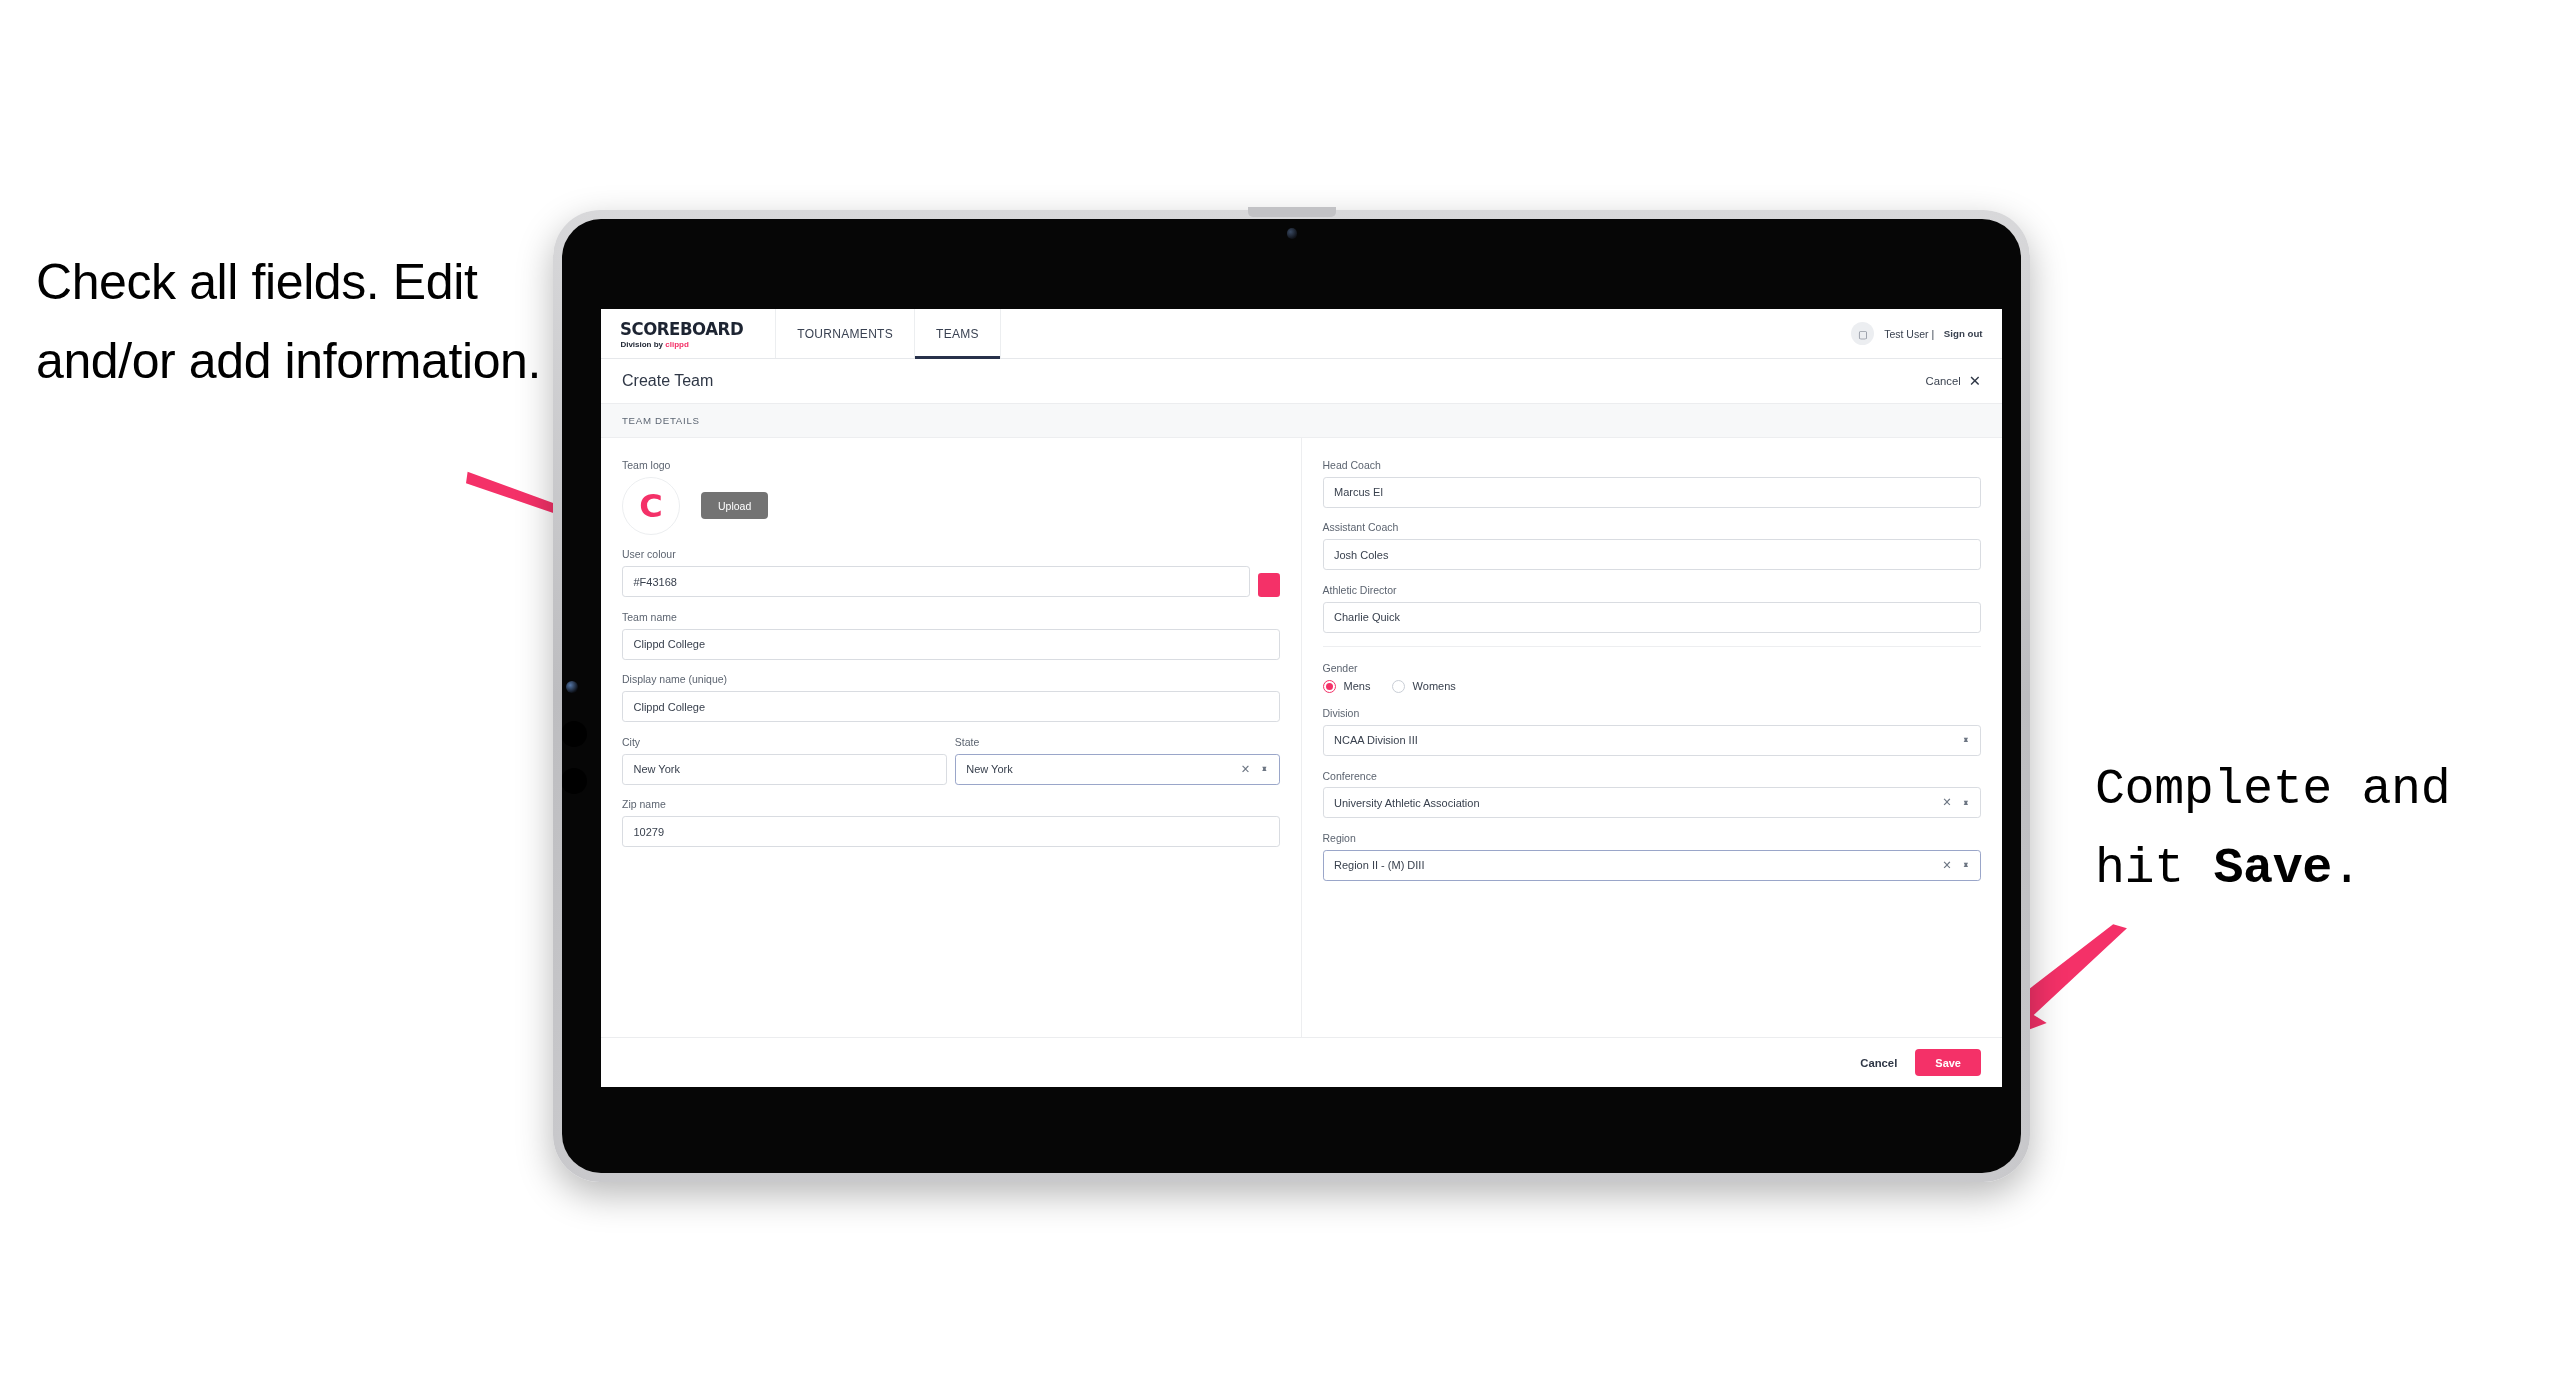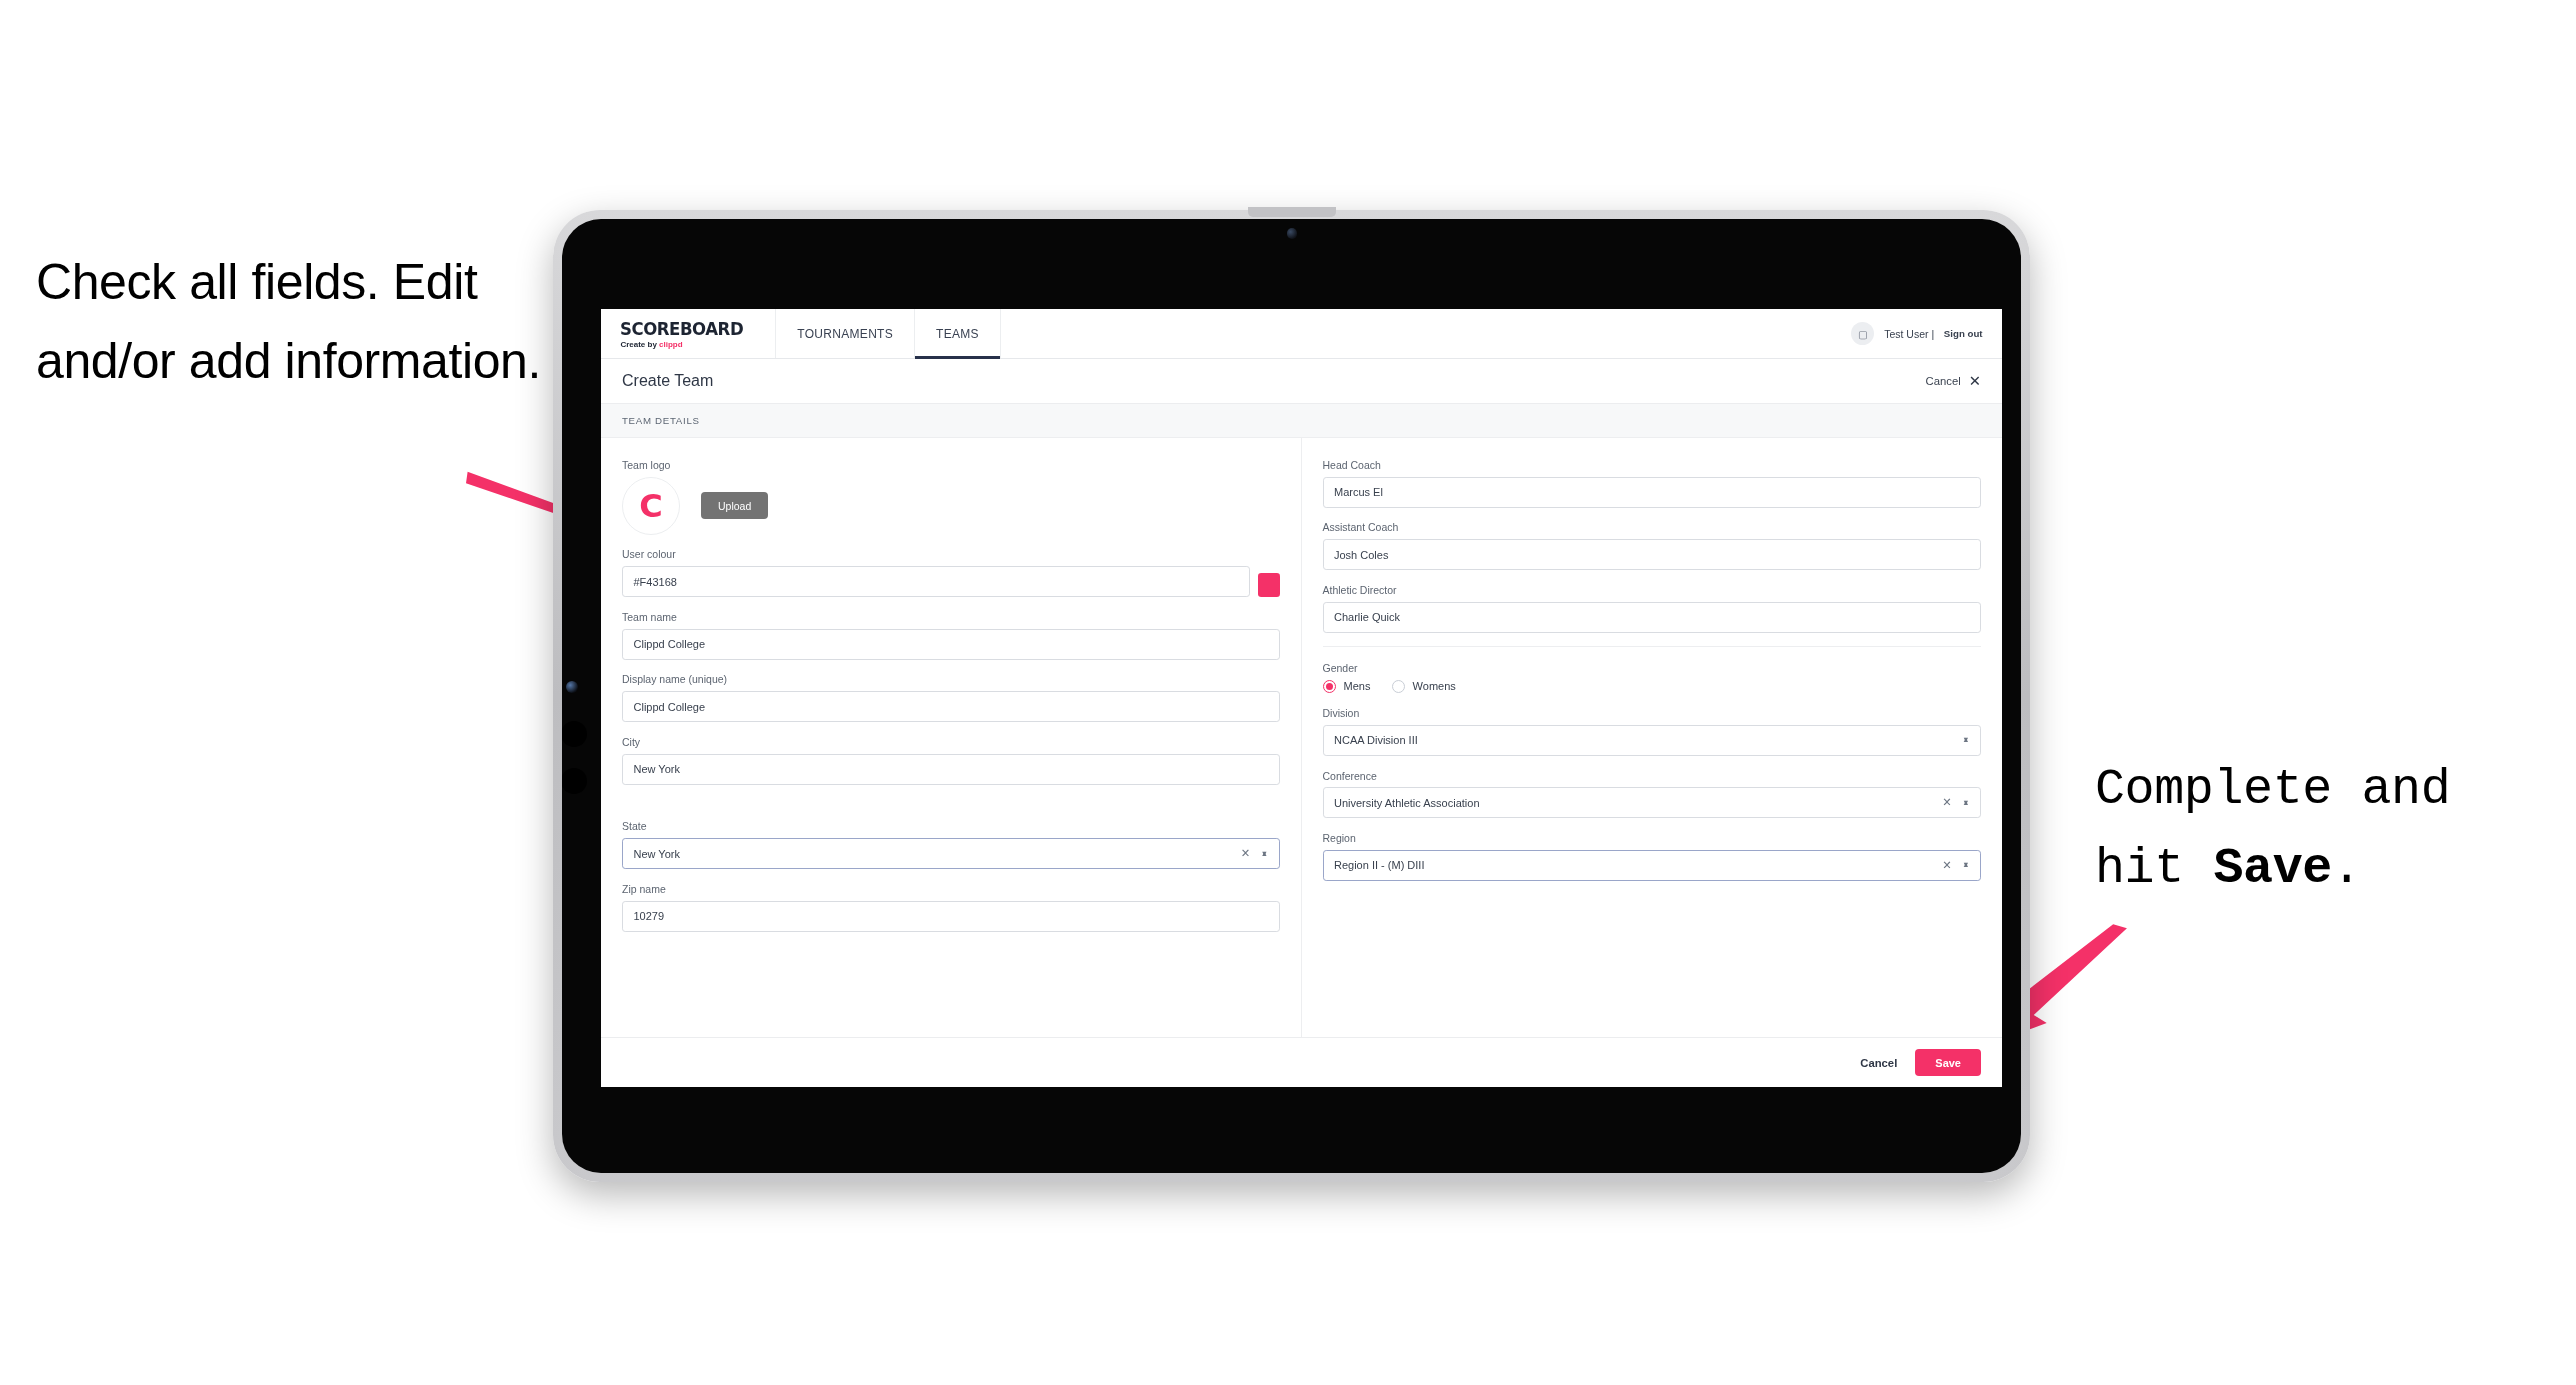--- a/index.html
+++ b/index.html
@@ -189,21 +189,21 @@
   }
 
   
   .colour-row { display: flex; align-items: flex-end; gap: 8px; }
   .colour-row .inp { flex: 1; }
   .swatch {
     width: 22px; height: 24px; border-radius: 3.2px; flex: none;
   }
 
   
-  .two-up { display: flex; gap: 22px; flex-direction: column; }
+  .two-up { display: flex; gap: 8px; }
   .two-up > .field { flex: 1; margin-bottom: 13.8px; }
 
   
   .radio-row { display: flex; align-items: center; gap: 21px; margin-top: 1.6px; }
   .radio { display: flex; align-items: center; gap: 7.3px; font-size: 11px; color: #39414e; }
   .dot {
     width: 13.8px; height: 13.8px; border-radius: 50%;
     border: 1.3px solid #c9ced6; background: #fff;
     display: flex; align-items: center; justify-content: center;
   }
@@ -253,21 +253,21 @@
       <div class="cam"></div>
       <div class="side-cam"></div>
       <div class="side-btn b1"></div>
       <div class="side-btn b2"></div>
 
       <div class="app">
 
         <div class="app-header">
           <div class="brand">
             <div class="brand-main">SCOREBOARD</div>
-            <div class="brand-sub"><span>Create by </span><em>clippd</em></div>
+            <div class="brand-sub"><span>Division by </span><em>clippd</em></div>
           </div>
           <div class="nav">
             <div class="nav-tab">TOURNAMENTS</div>
             <div class="nav-tab active">TEAMS</div>
           </div>
           <div class="header-spacer"></div>
           <div class="user-area">
             <div class="avatar">▢</div>
             <div class="user-name">Test User |</div>
             <div class="signout">Sign out</div>

